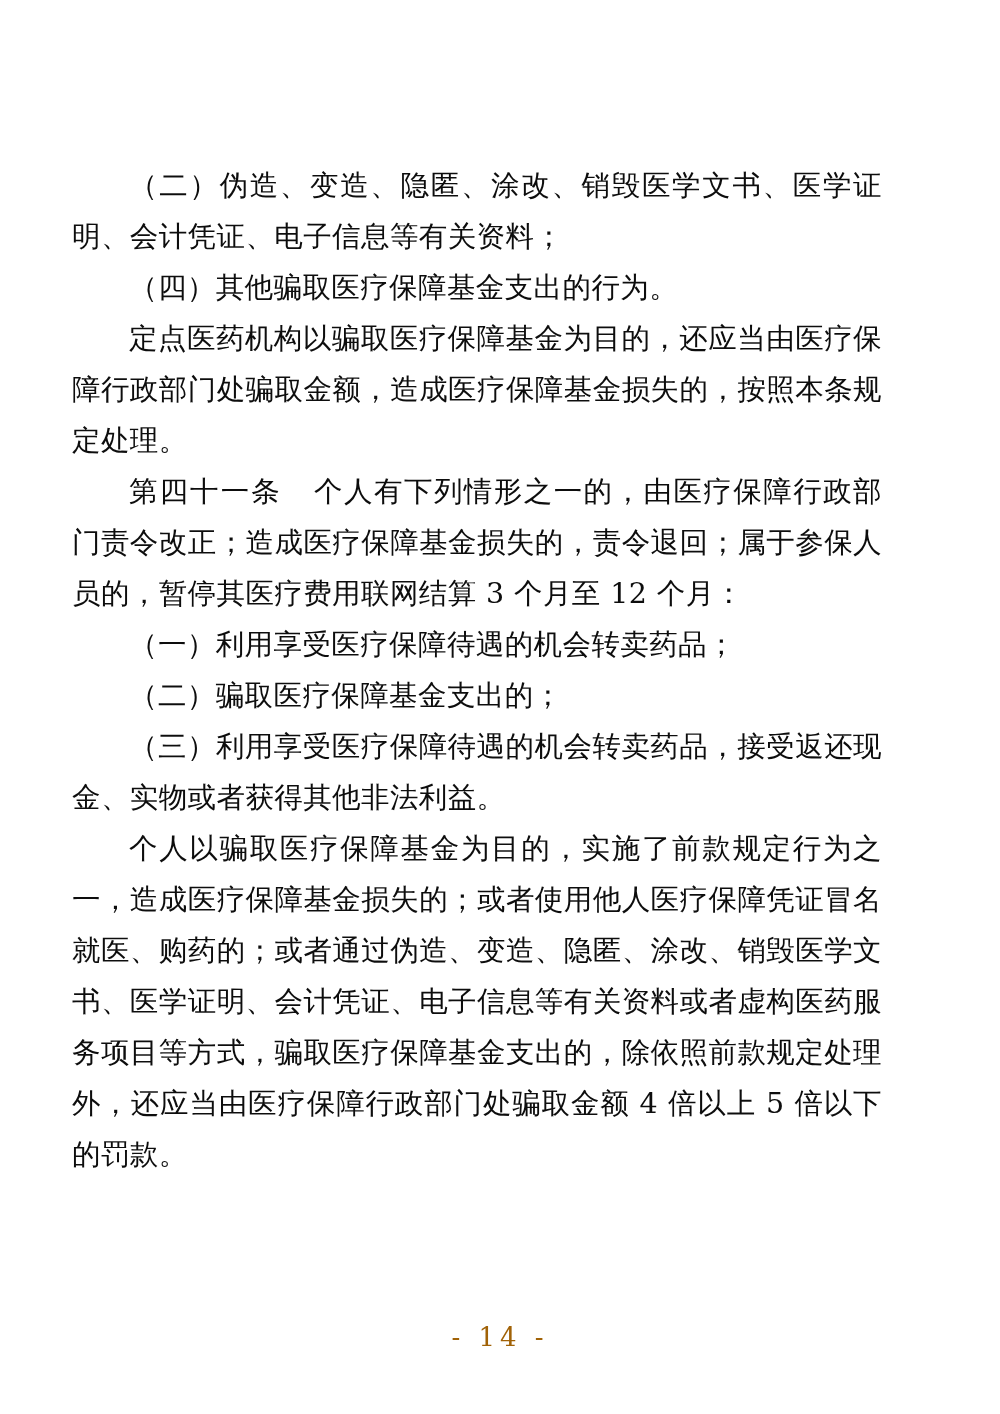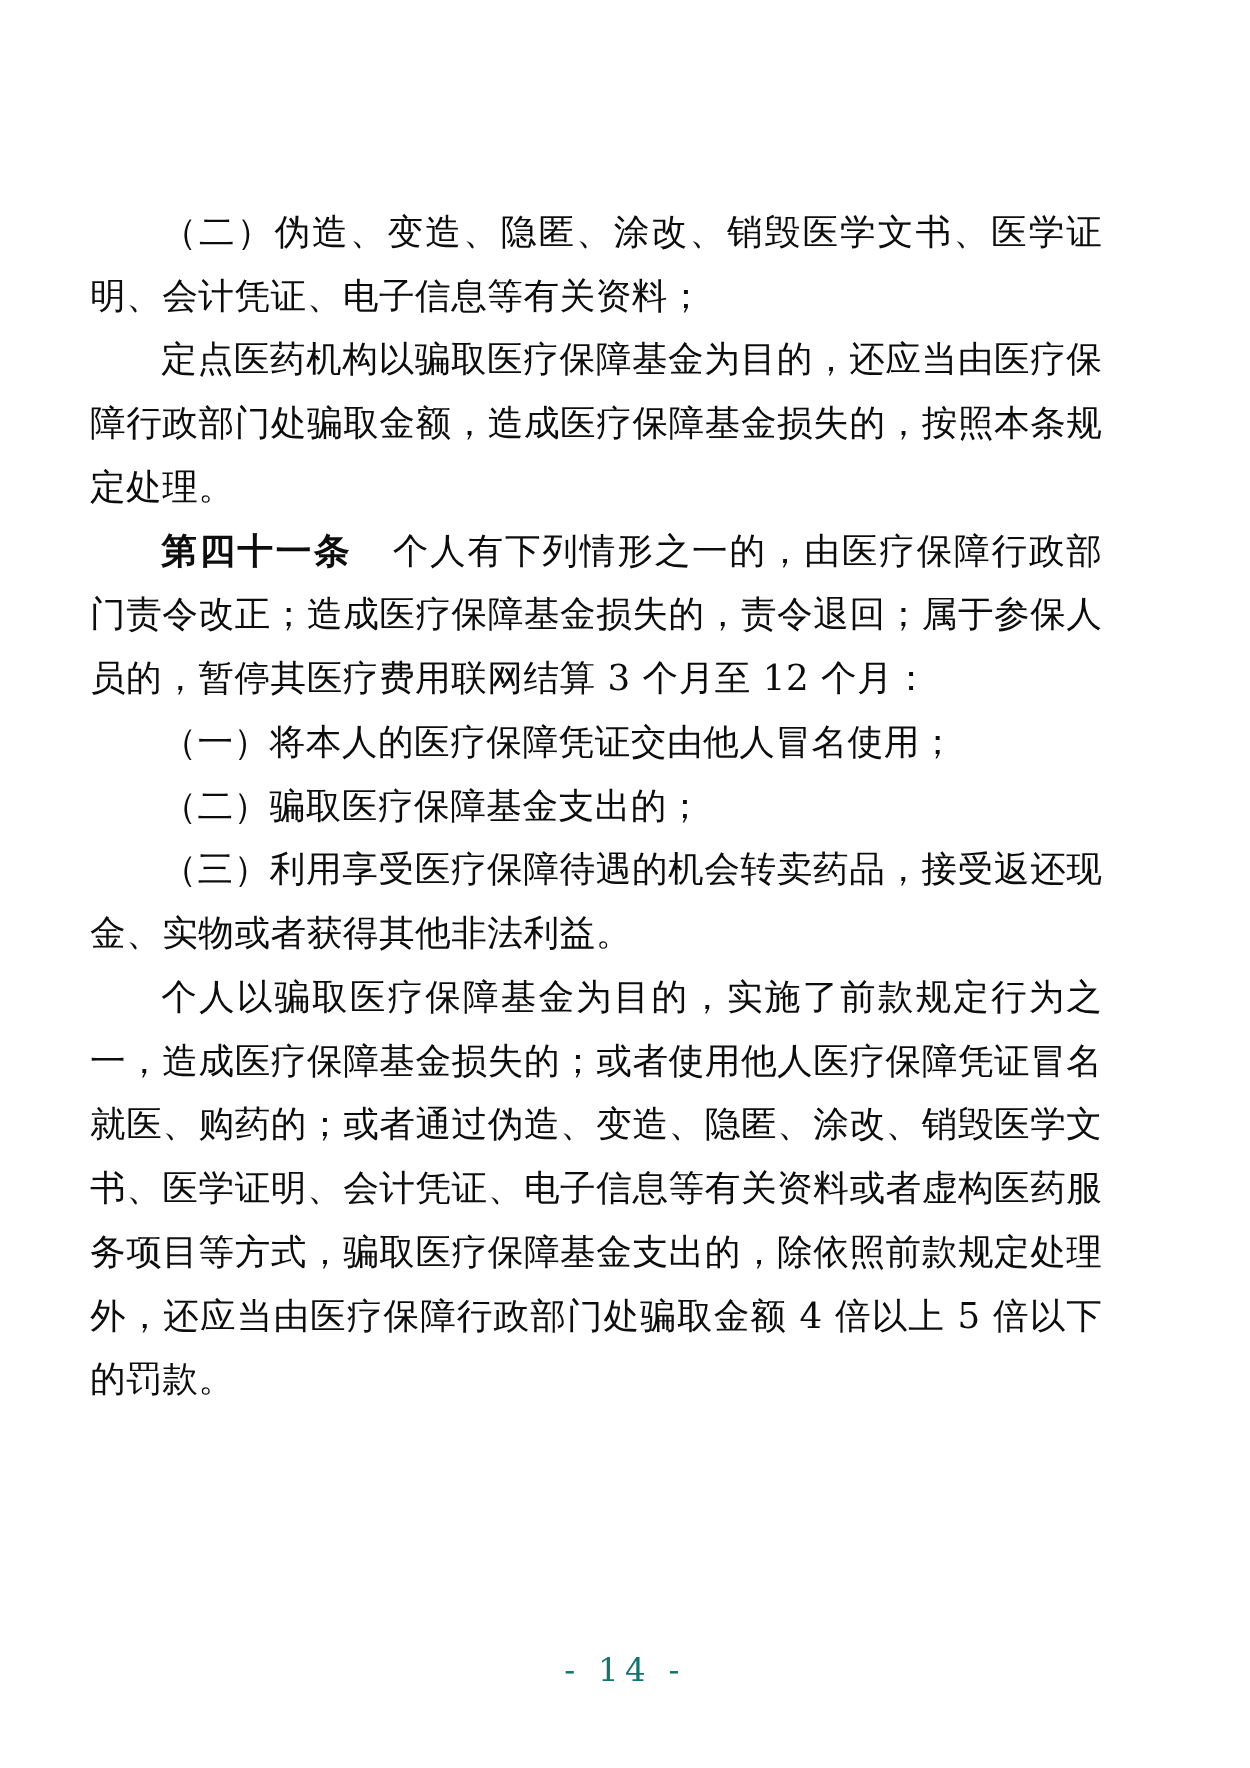--- a/index.html
+++ b/index.html
@@ -28,53 +28,54 @@
     line-height: 51px;
     text-align: justify;
     text-justify: inter-ideograph;
     letter-spacing: 0.4px;
   }
   p.para {
     margin: 0;
     text-indent: 2em;
   }
   .art-label {
-    font-weight: 700;
+    font-weight: 400;
     letter-spacing: 1px;
   }
   .footer {
     position: absolute;
     left: 0;
     bottom: 62px;
     width: 1000px;
     text-align: center;
   }
   .page-number {
     display: inline-block;
     font-size: 26px;
     letter-spacing: 5px;
-    color: #0f766e;
+    color: #a16207;
     font-family: "DejaVu Serif", "Liberation Serif", serif;
   }
 </style>
 </head>
 <body>
 
 <div class="page">
   <div class="body-text">
 
     <p class="para">（二）伪造、变造、隐匿、涂改、销毁医学文书、医学证明、会计凭证、电子信息等有关资料；</p>
 
 
+    <p class="para">（四）其他骗取医疗保障基金支出的行为。</p>
 
     <p class="para">定点医药机构以骗取医疗保障基金为目的，还应当由医疗保障行政部门处骗取金额，造成医疗保障基金损失的，按照本条规定处理。</p>
 
     <p class="para"><span class="art-label">第四十一条</span><span style="display:inline-block;width:1.1em"></span><span>个人有下列情形之一的，由医疗保障行政部门责令改正；造成医疗保障基金损失的，责令退回；属于参保人员的，暂停其医疗费用联网结算 3 个月至 12 个月：</span></p>
 
-    <p class="para">（一）将本人的医疗保障凭证交由他人冒名使用；</p>
+    <p class="para">（一）利用享受医疗保障待遇的机会转卖药品；</p>
 
     <p class="para">（二）骗取医疗保障基金支出的；</p>
 
     <p class="para">（三）利用享受医疗保障待遇的机会转卖药品，接受返还现金、实物或者获得其他非法利益。</p>
 
     <p class="para">个人以骗取医疗保障基金为目的，实施了前款规定行为之一，造成医疗保障基金损失的；或者使用他人医疗保障凭证冒名就医、购药的；或者通过伪造、变造、隐匿、涂改、销毁医学文书、医学证明、会计凭证、电子信息等有关资料或者虚构医药服务项目等方式，骗取医疗保障基金支出的，除依照前款规定处理外，还应当由医疗保障行政部门处骗取金额 4 倍以上 5 倍以下的罚款。</p>
 
   </div>
 </div>
 

